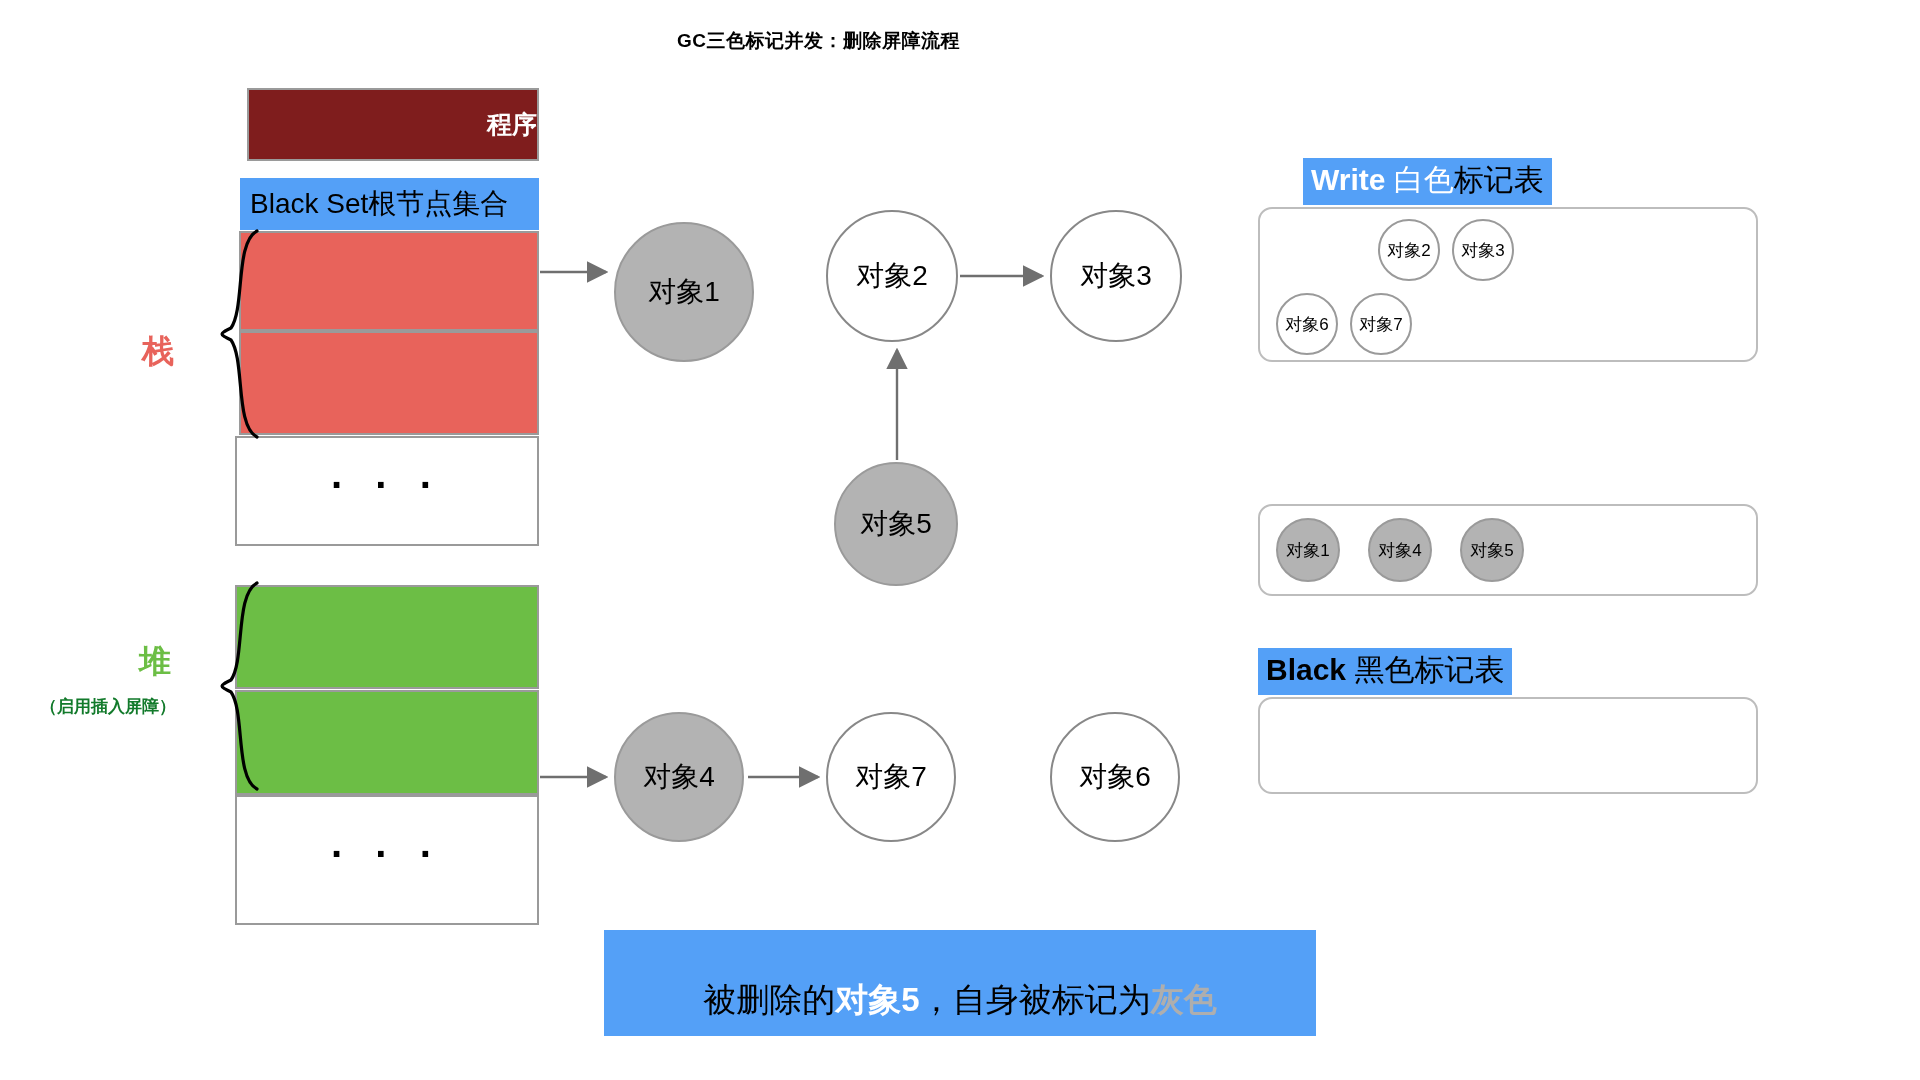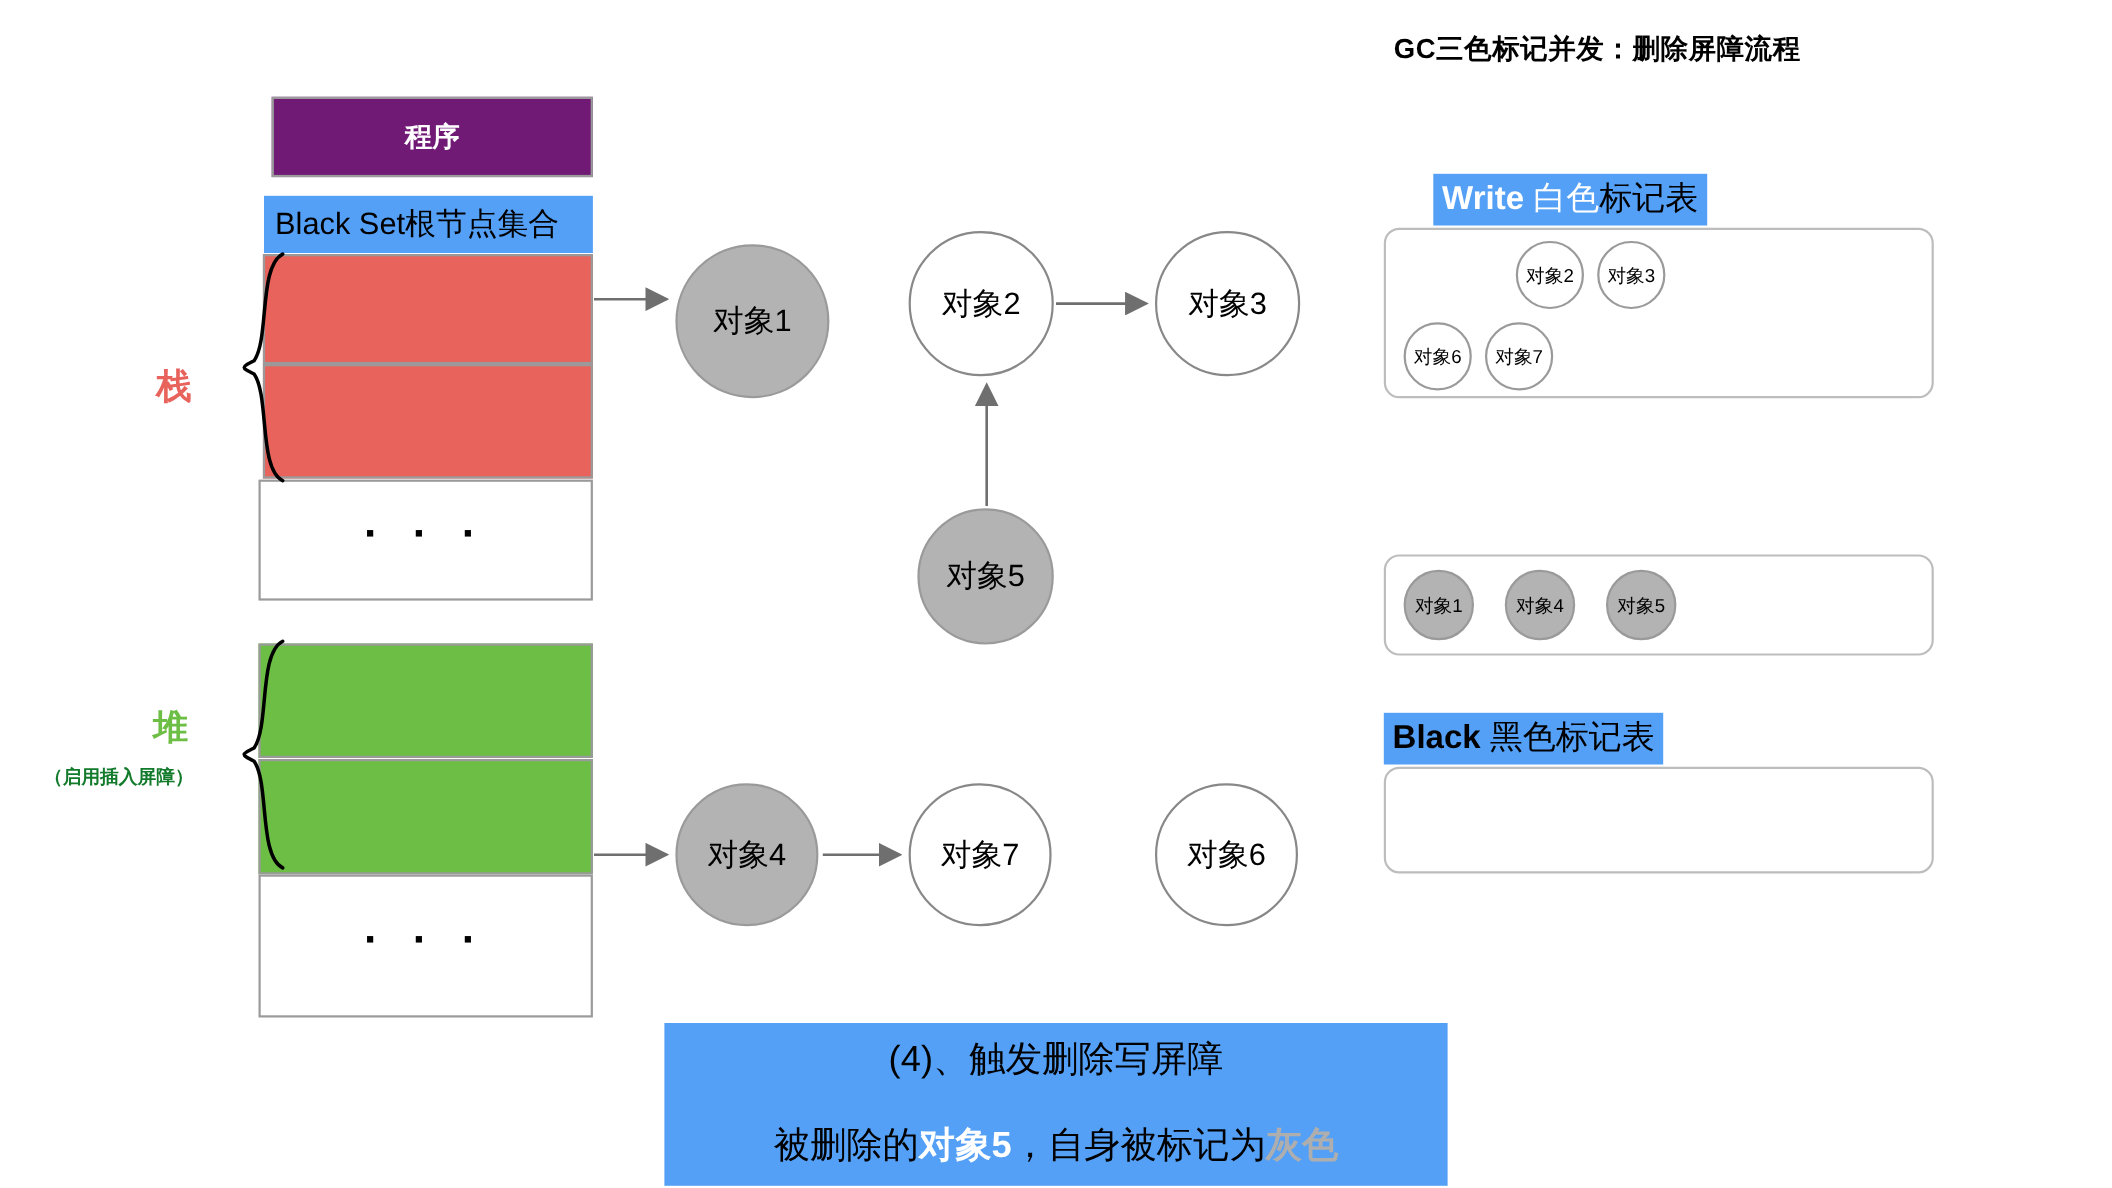--- a/index.html
+++ b/index.html
@@ -5,27 +5,27 @@
   html,body{margin:0;padding:0;}
   body{
     width:1920px;height:1080px;position:relative;background:#ffffff;overflow:hidden;
     font-family:"Liberation Sans","DejaVu Sans",sans-serif;
   }
   #canvas{position:absolute;inset:0;}
   .abs{position:absolute;}
 
   
   #title{
-    left:0;top:28px;width:1637px;text-align:right;
-    font-size:25px;font-weight:bold;color:#000;letter-spacing:.5px;
+    left:0;top:28px;width:1637px;text-align:center;
+    font-size:19px;font-weight:bold;color:#000;letter-spacing:.5px;
   }
   .cell{box-sizing:border-box;border:2px solid #9a9a9a;display:flex;align-items:center;}
   .cell.prog{
-    left:247px;top:88px;width:292px;height:73px;background:#701a75;
-    justify-content:center;color:#ffffff;font-size:25px;font-weight:bold;
+    left:247px;top:88px;width:292px;height:73px;background:#7f1d1d;
+    justify-content:flex-end;color:#ffffff;font-size:25px;font-weight:bold;
   }
   .cell.root{
     left:240px;top:178px;width:299px;height:52px;background:#54a0f7;border:none;
     justify-content:flex-start;padding-left:10px;color:#000;font-size:28px;
   }
   .cell.red{left:239px;top:231px;width:300px;height:100px;background:#e8635b;}
   .cell.red2{left:239px;top:331px;width:300px;height:104px;background:#e8635b;}
   .cell.dots1{left:235px;top:436px;width:304px;height:110px;background:#ffffff;justify-content:center;}
   .cell.green{left:235px;top:585px;width:304px;height:104px;background:#6cbe45;}
   .cell.green2{left:235px;top:690px;width:304px;height:105px;background:#6cbe45;}
@@ -197,19 +197,18 @@
       <span>对象5</span>
     </div>
   </div>
 
   <div class="abs tbl-head" id="black-head">
     <span class="k" style="color:#000000">Black</span><span>&nbsp;</span><span style="color:#000000;font-weight:normal">黑色</span><span class="rest">标记表</span>
   </div>
   <div class="abs tbl-box" id="black-box"></div>
 
   <div class="abs" id="caption">
-    <div class="l1">(4)、触发删除写屏障</div>
     <div class="l2">
       <span>被删除的</span><span class="b-white">对象5</span><span>，自身被标记为</span><span class="grey">灰色</span>
     </div>
   </div>
 
 </div>
 
 </body></html>

